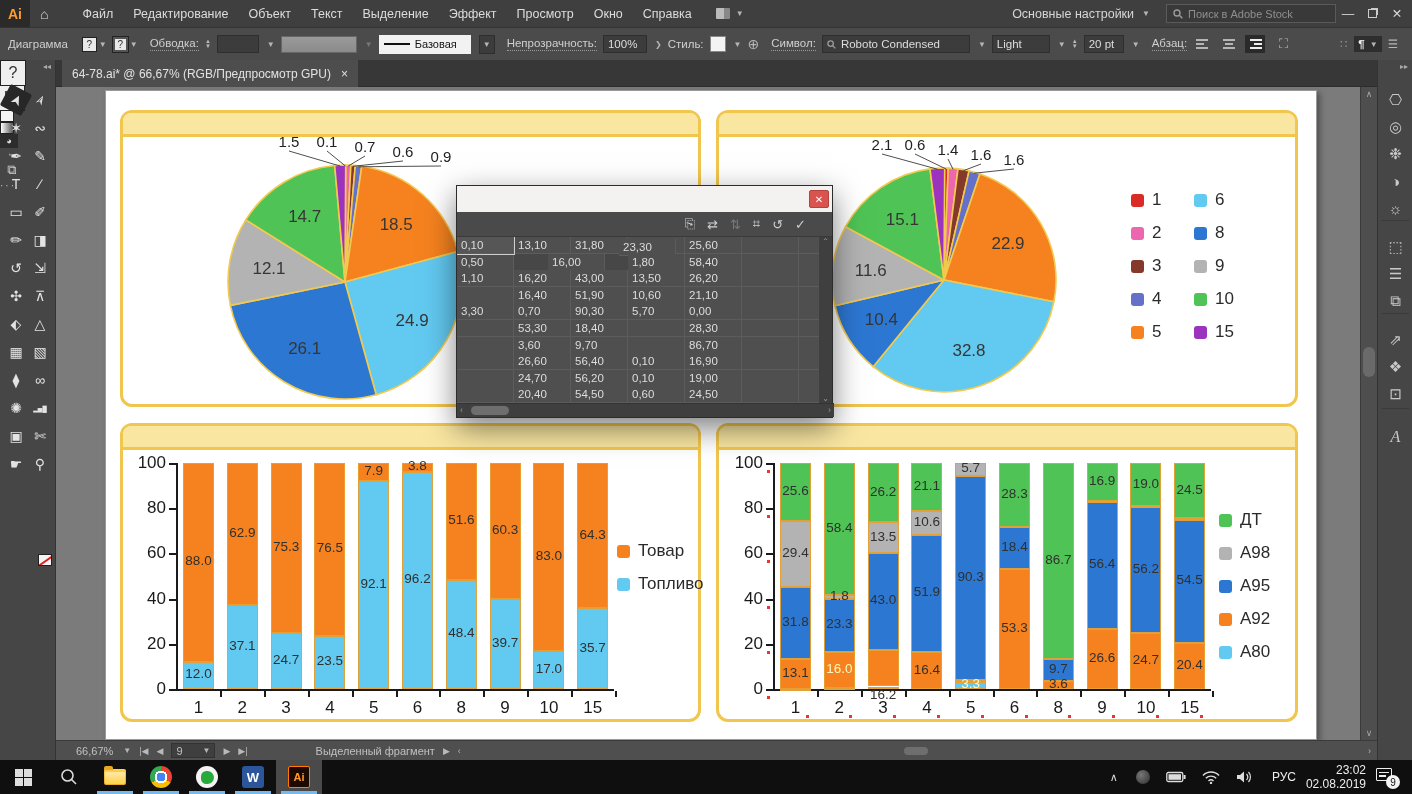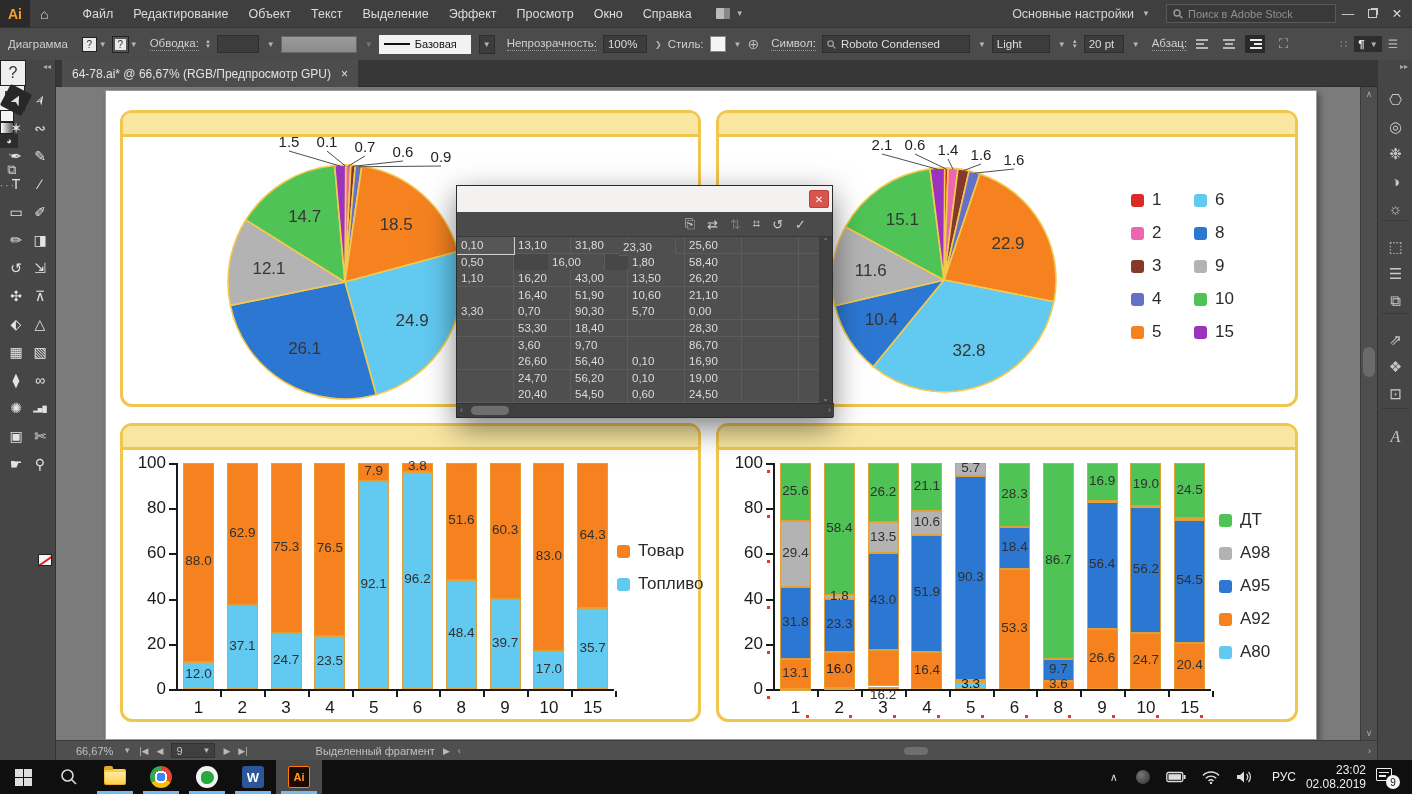--- a/index.html
+++ b/index.html
@@ -423,21 +423,21 @@
       <div style="position: absolute; left: 64px; top: 164.3px; width: 31px; height: 71.9px; background: rgb(44, 119, 210); border: 1px solid rgba(232, 160, 50, 0.95);"></div>
       <div style="position: absolute; left: 56px; top: 191.2px; width: 47px; text-align: center; font-size: 13.5px; color: rgb(48, 48, 47); z-index: 3;">31.8</div>
       <div style="position: absolute; left: 64px; top: 97.9px; width: 31px; height: 66.4px; background: rgb(179, 179, 179); border: 1px solid rgba(232, 160, 50, 0.95);"></div>
       <div style="position: absolute; left: 56px; top: 122.1px; width: 47px; text-align: center; font-size: 13.5px; color: rgb(48, 48, 47); z-index: 3;">29.4</div>
       <div style="position: absolute; left: 64px; top: 40px; width: 31px; height: 57.9px; background: rgb(79, 195, 85); border: 1px solid rgba(232, 160, 50, 0.95);"></div>
       <div style="position: absolute; left: 56px; top: 59.9px; width: 47px; text-align: center; font-size: 13.5px; color: rgb(48, 48, 47); z-index: 3;">25.6</div>
       <div style="position: absolute; left: 57px; top: 275px; width: 45px; text-align: center; font-size: 17px; color: rgb(26, 26, 26);">1</div>
       <div style="position: absolute; left: 89.5px; top: 292px; width: 3px; height: 3px; background: rgb(232, 55, 47);"></div>
       <div style="position: absolute; left: 107.8px; top: 264.9px; width: 31px; height: 1.1px; background: rgb(98, 201, 240); border: 1px solid rgba(232, 160, 50, 0.95);"></div>
       <div style="position: absolute; left: 107.8px; top: 228.7px; width: 31px; height: 36.2px; background: rgb(245, 130, 31); border: 1px solid rgba(232, 160, 50, 0.95);"></div>
-      <div style="position: absolute; left: 99.8px; top: 237.8px; width: 47px; text-align: center; font-size: 13.5px; color: #0f172a; z-index: 3;">16.0</div>
+      <div style="position: absolute; left: 99.8px; top: 237.8px; width: 47px; text-align: center; font-size: 13.5px; color: #fef9c3; z-index: 3;">16.0</div>
       <div style="position: absolute; left: 107.8px; top: 176.1px; width: 31px; height: 52.7px; background: rgb(44, 119, 210); border: 1px solid rgba(232, 160, 50, 0.95);"></div>
       <div style="position: absolute; left: 99.8px; top: 193.4px; width: 47px; text-align: center; font-size: 13.5px; color: rgb(48, 48, 47); z-index: 3;">23.3</div>
       <div style="position: absolute; left: 107.8px; top: 172px; width: 31px; height: 4.1px; background: rgb(179, 179, 179); border: 1px solid rgba(232, 160, 50, 0.95);"></div>
       <div style="position: absolute; left: 99.8px; top: 165px; width: 47px; text-align: center; font-size: 13.5px; color: rgb(48, 48, 47); z-index: 3;">1.8</div>
       <div style="position: absolute; left: 107.8px; top: 40px; width: 31px; height: 132px; background: rgb(79, 195, 85); border: 1px solid rgba(232, 160, 50, 0.95);"></div>
       <div style="position: absolute; left: 99.8px; top: 97px; width: 47px; text-align: center; font-size: 13.5px; color: rgb(48, 48, 47); z-index: 3;">58.4</div>
       <div style="position: absolute; left: 100.8px; top: 275px; width: 45px; text-align: center; font-size: 17px; color: rgb(26, 26, 26);">2</div>
       <div style="position: absolute; left: 133.3px; top: 292px; width: 3px; height: 3px; background: rgb(232, 55, 47);"></div>
       <div style="position: absolute; left: 151.6px; top: 263.5px; width: 31px; height: 2.5px; background: rgb(98, 201, 240); border: 1px solid rgba(232, 160, 50, 0.95);"></div>
       <div style="position: absolute; left: 151.6px; top: 226.9px; width: 31px; height: 36.6px; background: rgb(245, 130, 31); border: 1px solid rgba(232, 160, 50, 0.95);"></div>
@@ -454,21 +454,21 @@
       <div style="position: absolute; left: 187.4px; top: 238.5px; width: 47px; text-align: center; font-size: 13.5px; color: rgb(48, 48, 47); z-index: 3;">16.4</div>
       <div style="position: absolute; left: 195.4px; top: 111.6px; width: 31px; height: 117.3px; background: rgb(44, 119, 210); border: 1px solid rgba(232, 160, 50, 0.95);"></div>
       <div style="position: absolute; left: 187.4px; top: 161.3px; width: 47px; text-align: center; font-size: 13.5px; color: rgb(48, 48, 47); z-index: 3;">51.9</div>
       <div style="position: absolute; left: 195.4px; top: 87.7px; width: 31px; height: 24px; background: rgb(179, 179, 179); border: 1px solid rgba(232, 160, 50, 0.95);"></div>
       <div style="position: absolute; left: 187.4px; top: 90.7px; width: 47px; text-align: center; font-size: 13.5px; color: rgb(48, 48, 47); z-index: 3;">10.6</div>
       <div style="position: absolute; left: 195.4px; top: 40px; width: 31px; height: 47.7px; background: rgb(79, 195, 85); border: 1px solid rgba(232, 160, 50, 0.95);"></div>
       <div style="position: absolute; left: 187.4px; top: 54.8px; width: 47px; text-align: center; font-size: 13.5px; color: rgb(48, 48, 47); z-index: 3;">21.1</div>
       <div style="position: absolute; left: 188.4px; top: 275px; width: 45px; text-align: center; font-size: 17px; color: rgb(26, 26, 26);">4</div>
       <div style="position: absolute; left: 220.9px; top: 292px; width: 3px; height: 3px; background: rgb(232, 55, 47);"></div>
       <div style="position: absolute; left: 239.2px; top: 258.5px; width: 31px; height: 7.5px; background: rgb(98, 201, 240); border: 1px solid rgba(232, 160, 50, 0.95);"></div>
-      <div style="position: absolute; left: 231.2px; top: 253.3px; width: 47px; text-align: center; font-size: 13.5px; color: #0f172a; z-index: 3;">3.3</div>
+      <div style="position: absolute; left: 231.2px; top: 253.3px; width: 47px; text-align: center; font-size: 13.5px; color: #fef9c3; z-index: 3;">3.3</div>
       <div style="position: absolute; left: 239.2px; top: 257px; width: 31px; height: 1.6px; background: rgb(245, 130, 31); border: 1px solid rgba(232, 160, 50, 0.95);"></div>
       <div style="position: absolute; left: 239.2px; top: 52.9px; width: 31px; height: 204.1px; background: rgb(44, 119, 210); border: 1px solid rgba(232, 160, 50, 0.95);"></div>
       <div style="position: absolute; left: 231.2px; top: 145.9px; width: 47px; text-align: center; font-size: 13.5px; color: rgb(48, 48, 47); z-index: 3;">90.3</div>
       <div style="position: absolute; left: 239.2px; top: 40px; width: 31px; height: 12.9px; background: rgb(179, 179, 179); border: 1px solid rgba(232, 160, 50, 0.95);"></div>
       <div style="position: absolute; left: 231.2px; top: 37.4px; width: 47px; text-align: center; font-size: 13.5px; color: rgb(48, 48, 47); z-index: 3;">5.7</div>
       <div style="position: absolute; left: 232.2px; top: 275px; width: 45px; text-align: center; font-size: 17px; color: rgb(26, 26, 26);">5</div>
       <div style="position: absolute; left: 264.7px; top: 292px; width: 3px; height: 3px; background: rgb(232, 55, 47);"></div>
       <div style="position: absolute; left: 283px; top: 145.5px; width: 31px; height: 120.5px; background: rgb(245, 130, 31); border: 1px solid rgba(232, 160, 50, 0.95);"></div>
       <div style="position: absolute; left: 275px; top: 196.8px; width: 47px; text-align: center; font-size: 13.5px; color: rgb(48, 48, 47); z-index: 3;">53.3</div>
       <div style="position: absolute; left: 283px; top: 104px; width: 31px; height: 41.6px; background: rgb(44, 119, 210); border: 1px solid rgba(232, 160, 50, 0.95);"></div>

